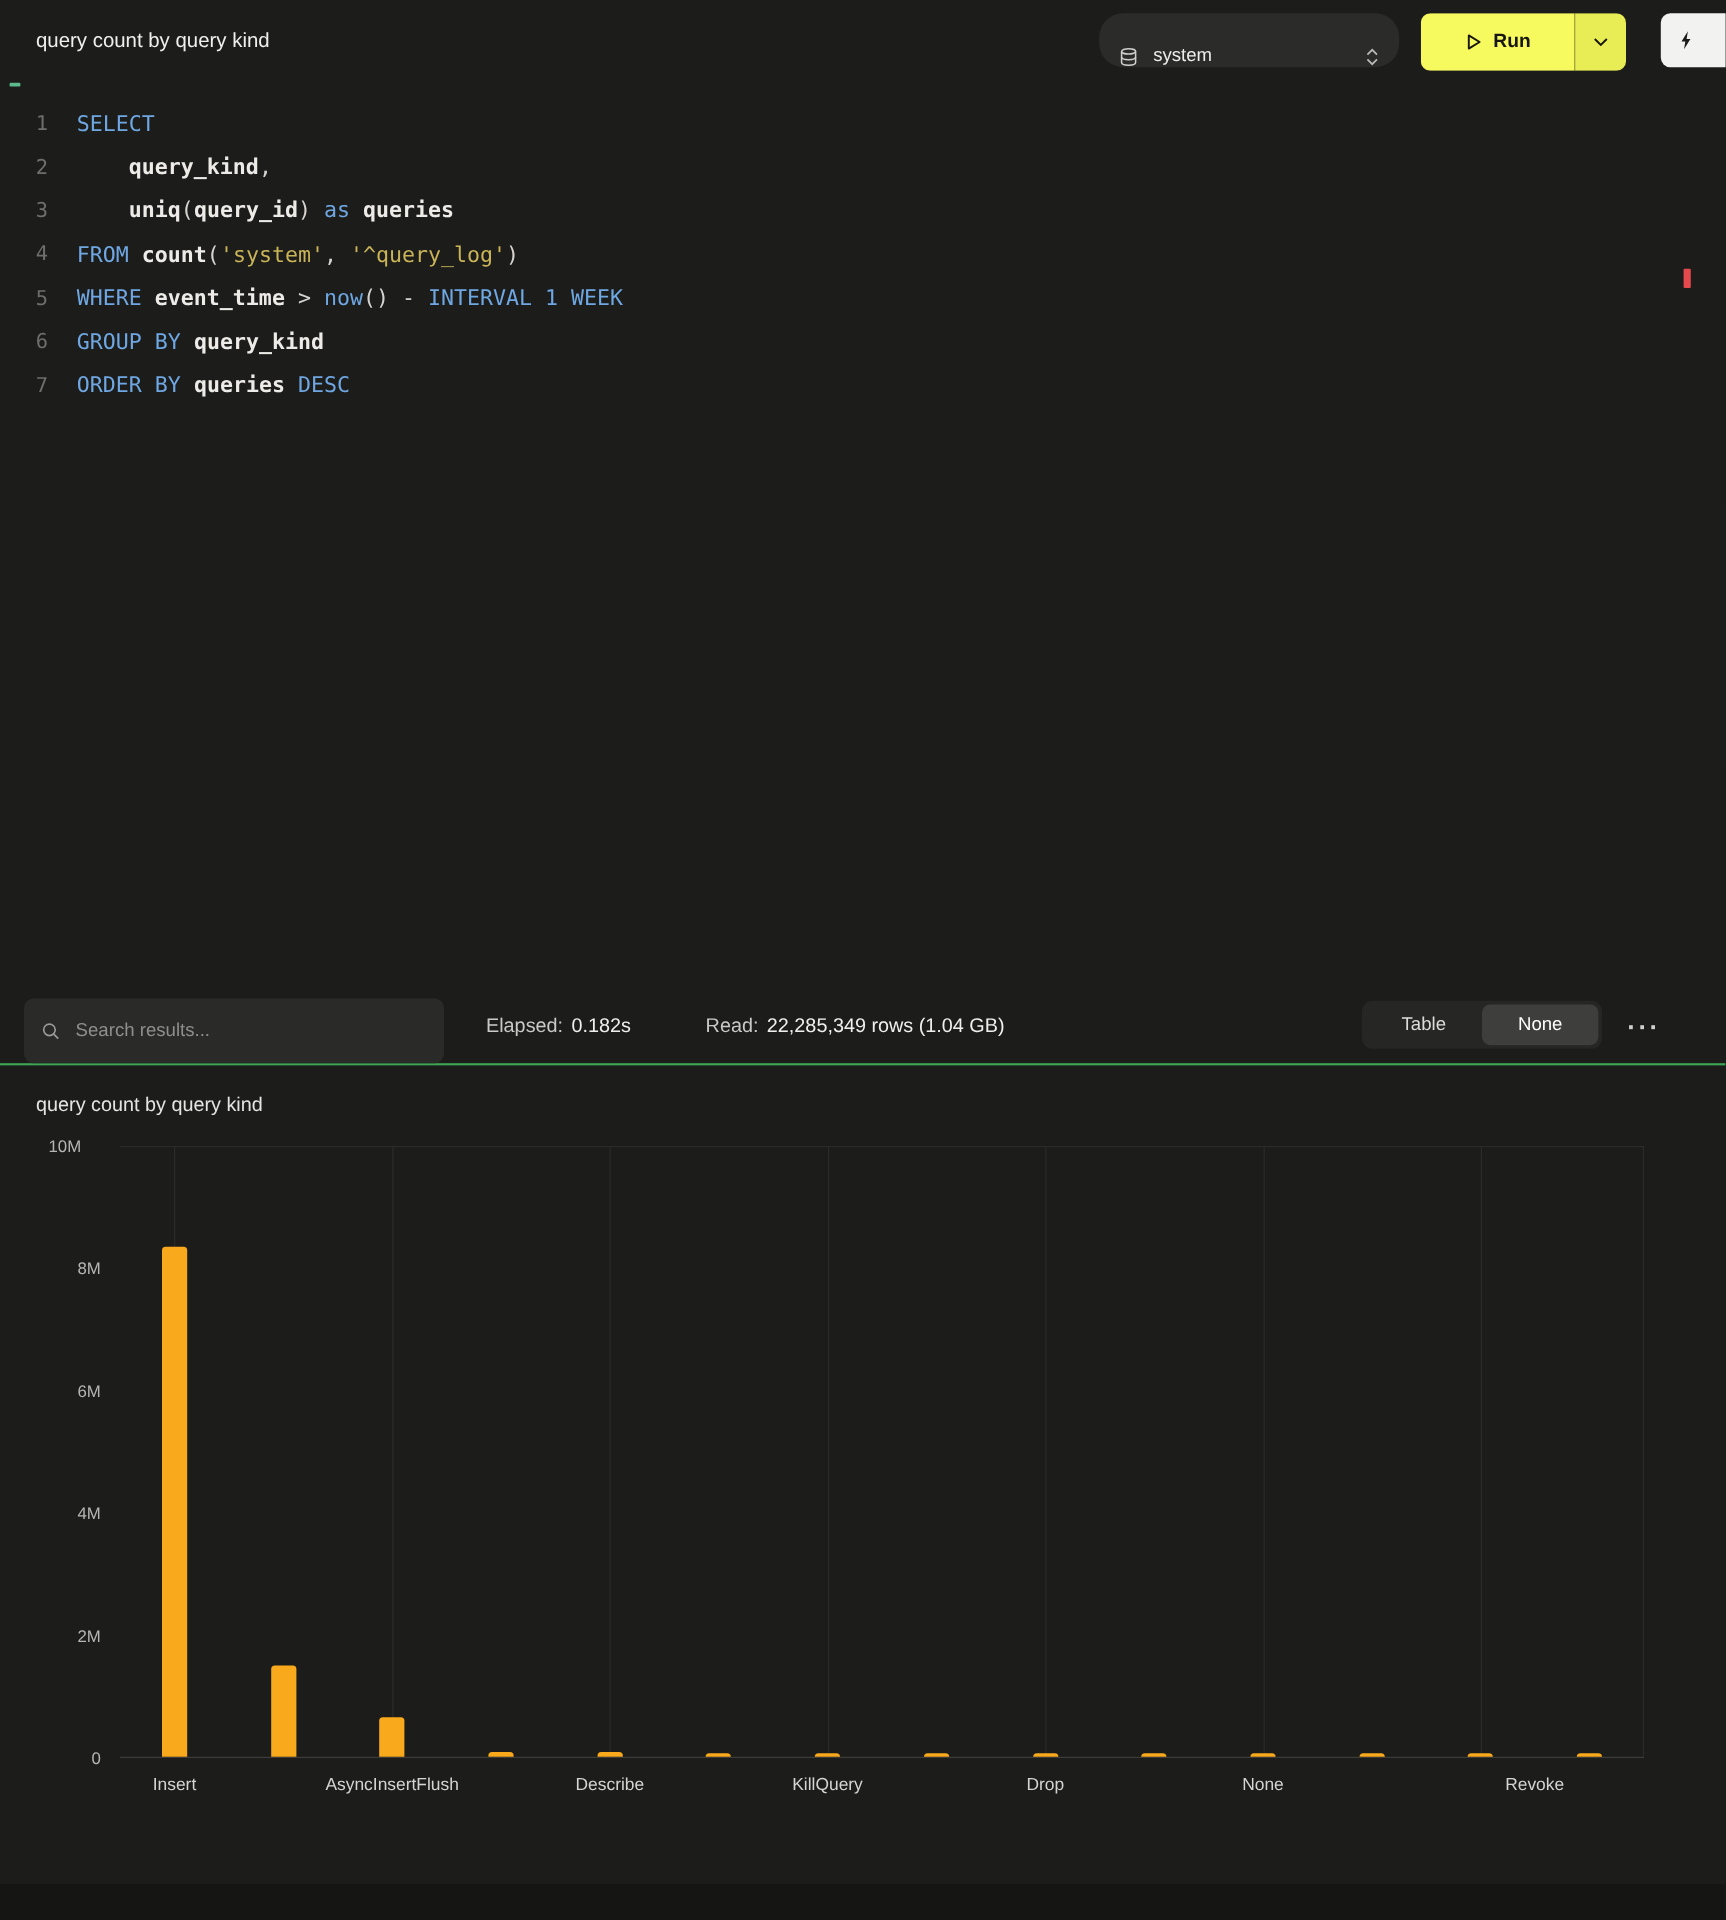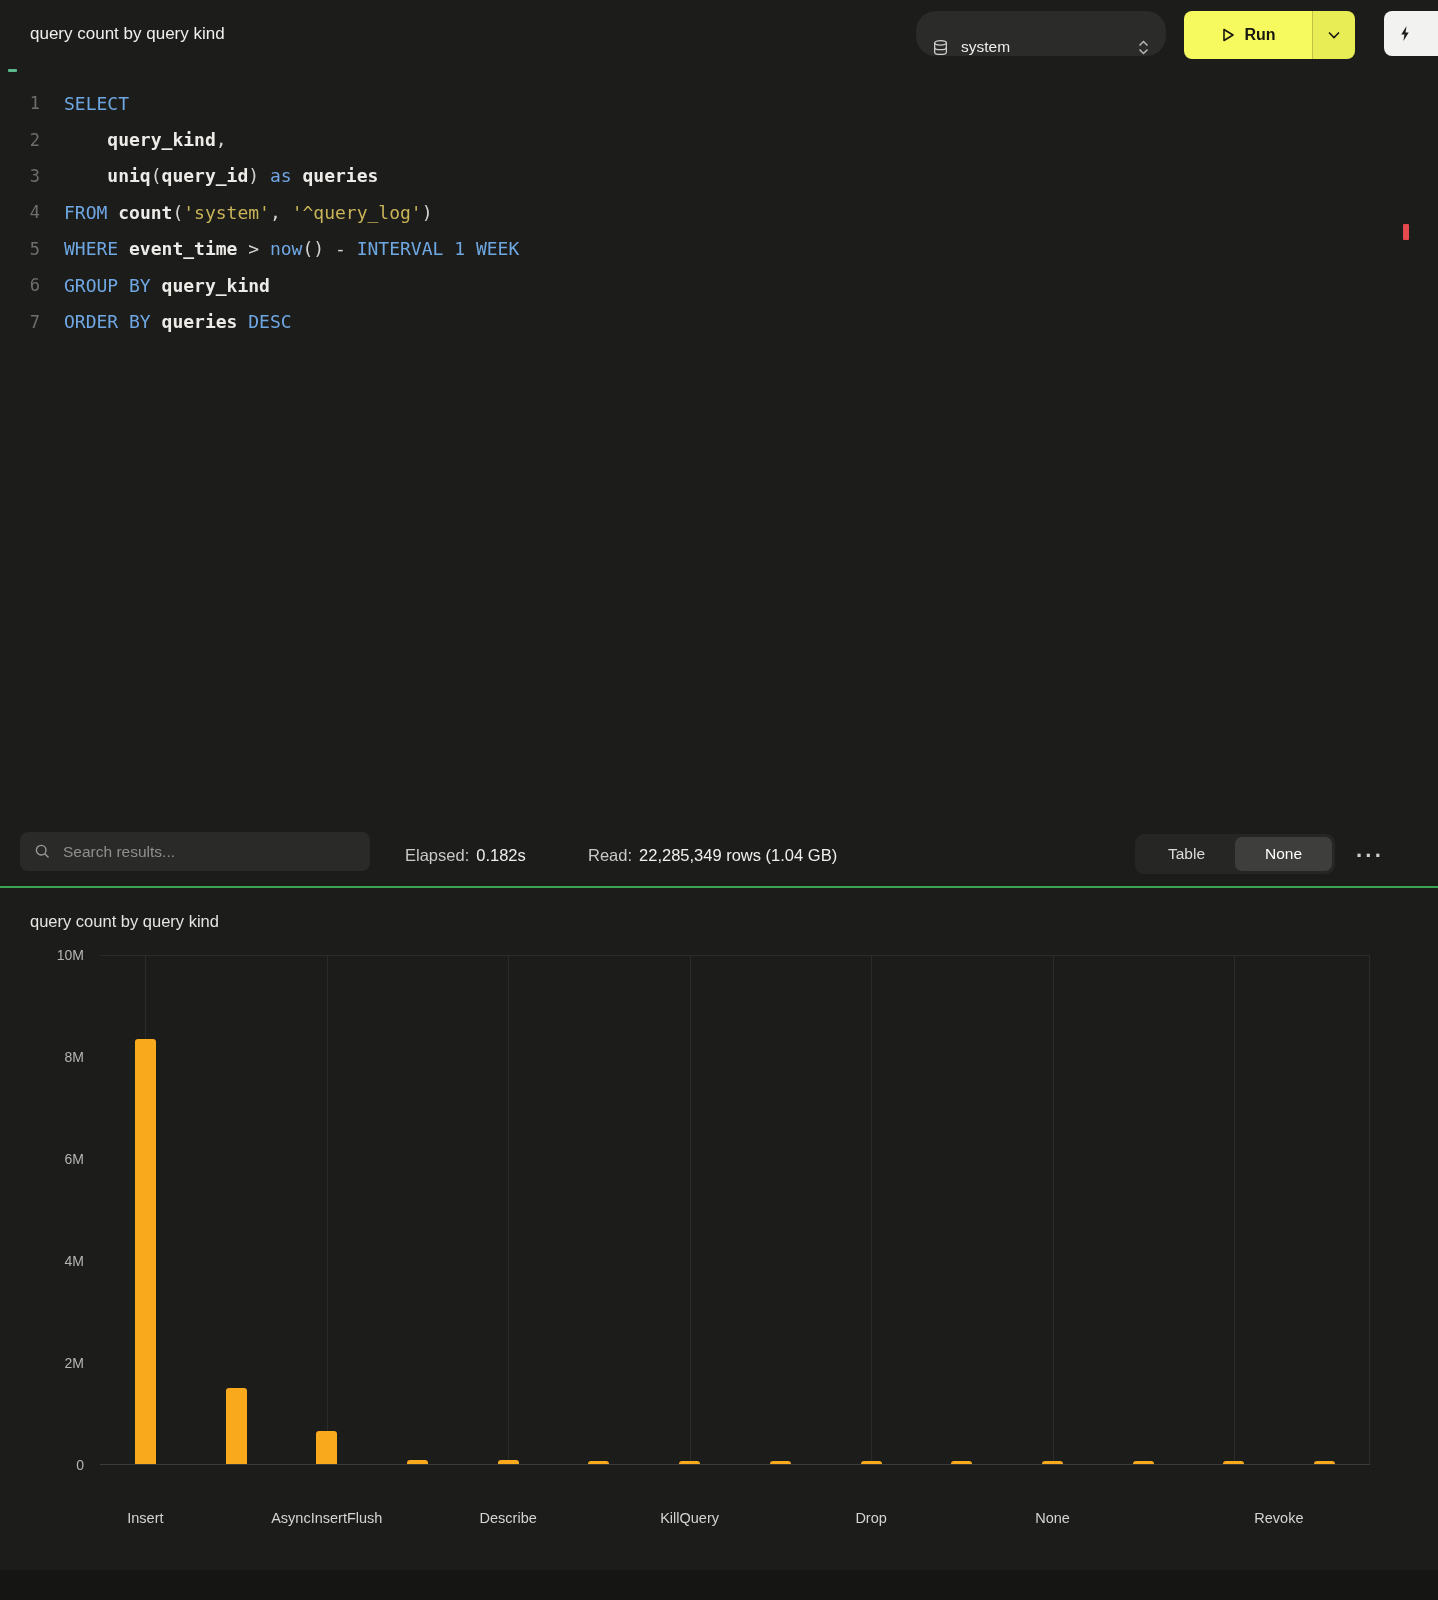--- a/index.html
+++ b/index.html
@@ -28,21 +28,21 @@
   .gutter{width:40px;text-align:right;color:#6E6E6C;font-size:17px;flex:none;}
   .code{margin-left:24px;white-space:pre;}
   .tok-kw{color:#6FA7E3;}
   .tok-id{color:#EDEBE8;font-weight:700;}
   .tok-pl{color:#D6D4D1;}
   .tok-str{color:#C9B458;text-align:right;}
   .change-ind{position:absolute;left:8px;top:1px;width:9px;height:3px;background:#5BB98B;border-radius:1px;}
   .err-marker{position:absolute;right:29px;top:156px;width:6px;height:16px;background:#E5484D;border-radius:1px;}
   
   .toolbar{position:relative;height:61px;}
-  .search{position:absolute;left:20px;top:7px;width:350px;height:39px;background:#2A2A28;border-radius:8px;
+  .search{position:absolute;left:20px;top:7px;width:350px;height:54px;background:#2A2A28;border-radius:8px;
     display:flex;align-items:center;padding:0 14px;box-sizing:border-box;}
   .search input{background:transparent;border:none;outline:none;color:#E6E6E4;font-size:15.5px;margin-left:10px;width:100%;
     font-family:"Liberation Sans",sans-serif;}
   .search input::placeholder{color:#8F8F8D;}
   .stat{position:absolute;top:0;height:61px;display:flex;align-items:center;gap:7px;font-size:16.5px;}
   .stat .lab{color:#C9C9C7;}
   .stat .val{color:#EFEFED;}
   #elapsed{left:405px;}
   #read{left:588px;}
   .segmented{position:absolute;left:1135px;top:9px;height:40px;background:#262624;border-radius:9px;display:flex;padding:3px;box-sizing:border-box;}
@@ -53,21 +53,21 @@
   
   .chart-panel{position:relative;height:712px;background:#1C1C1A;}
   .chart-title{position:absolute;left:30px;top:24px;font-size:16.5px;color:#E4E4E2;}
   .plot{position:absolute;left:100px;top:67px;width:1270px;height:510px;}
   .hgrid-top{position:absolute;top:0;left:0;right:0;height:1px;background:#2B2B29;}
   .rborder{position:absolute;top:0;bottom:1px;right:0;width:1px;background:#2B2B29;}
   .xaxis{position:absolute;bottom:0;left:0;right:0;height:1px;background:#3C3C3A;}
   .vgrid{position:absolute;top:0;bottom:1px;width:1px;background:#2B2B29;}
   .bar{position:absolute;bottom:1px;width:21px;border-radius:3px 3px 0 0;}
   .ylab{position:absolute;left:-76px;width:60px;text-align:right;transform:translateY(-50%);font-size:14px;color:#B5B5B3;}
-  .xlab{position:absolute;top:555px;transform:translateX(-50%);font-size:14.5px;color:#D4D4D2;white-space:nowrap;}
+  .xlab{position:absolute;top:525px;transform:translateX(-50%);font-size:14.5px;color:#D4D4D2;white-space:nowrap;}
   .footer{position:absolute;left:0;right:0;bottom:0;height:30px;background:#151513;}
   svg{display:block;}
 </style>
 </head>
 <body>
 
 <header class="topbar">
   <div class="page-title">query count by query kind</div>
 
   <div class="db-select">
@@ -206,21 +206,21 @@
       <div class="xlab" style="left: 771.1px;">Drop</div>
       <div class="bar" style="left: 851.3px; height: 3.5px; background: rgb(249, 169, 28);"></div>
       <div class="vgrid" style="left: 952.5px;"></div>
       <div class="bar" style="left: 942px; height: 3.5px; background: rgb(249, 169, 28);"></div>
       <div class="xlab" style="left: 952.5px;">None</div>
       <div class="bar" style="left: 1032.7px; height: 3.5px; background: rgb(249, 169, 28);"></div>
       <div class="vgrid" style="left: 1133.9px;"></div>
       <div class="bar" style="left: 1123.4px; height: 3.5px; background: rgb(249, 169, 28);"></div>
       <div class="xlab" style="left: 1133.9px; margin-left: 45px;">Revoke</div>
       <div class="bar" style="left: 1214.1px; height: 3.5px; background: rgb(249, 169, 28);"></div>
-      <div class="ylab" style="top: 0px;">10M</div>
+      <div class="ylab" style="top: 0px; text-align: center;">10M</div>
       <div class="ylab" style="top: 102px;">8M</div>
       <div class="ylab" style="top: 204px;">6M</div>
       <div class="ylab" style="top: 306px;">4M</div>
       <div class="ylab" style="top: 408px;">2M</div>
       <div class="ylab" style="top: 510px;">0</div>
     </div>
   <div class="footer"></div>
 </section>
 
 </body></html>

